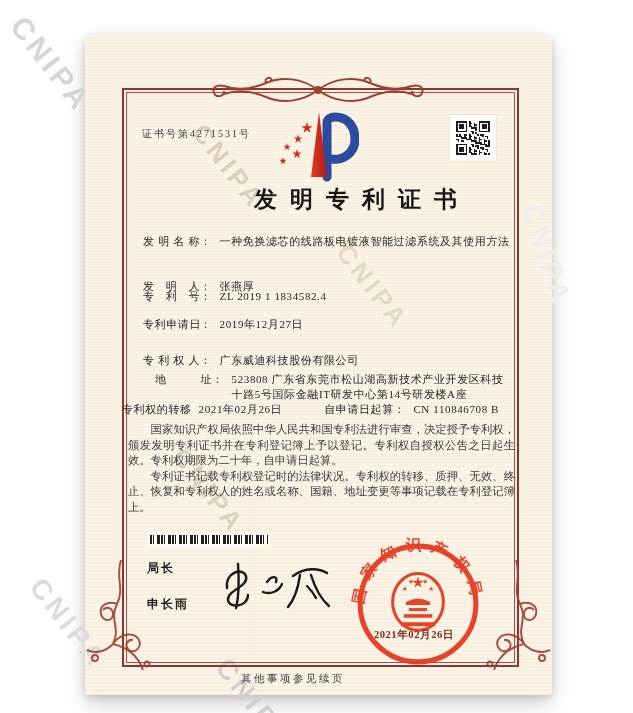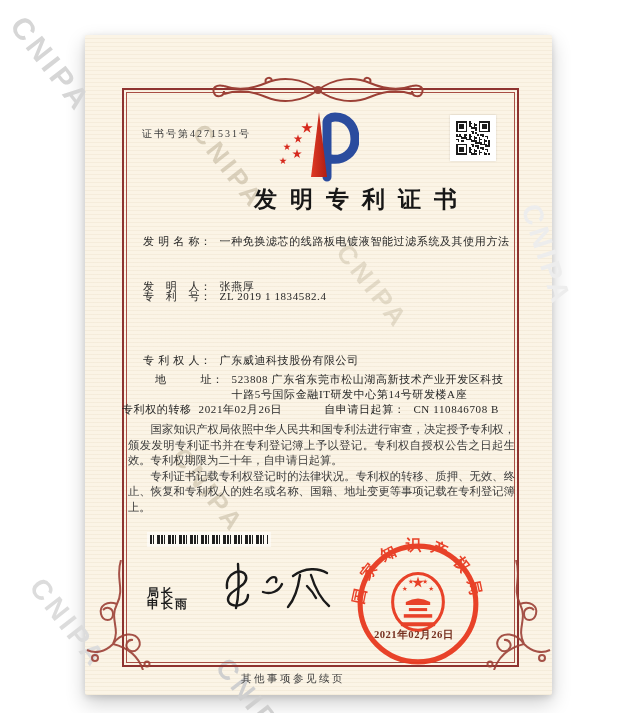--- a/index.html
+++ b/index.html
@@ -82,21 +82,21 @@
       #202020 0 2px,#fdfbf5 2px 3.5px,
       #202020 3.5px 4.5px,#fdfbf5 4.5px 7px,
       #202020 7px 10px,#fdfbf5 10px 11px);
     box-shadow:0 0 0 3px rgba(255,255,255,.55);
   }
   .officer-title,.officer-name{
     position:absolute;left:62px;
     font-family:"Liberation Sans","DejaVu Sans",sans-serif;
     font-size:12px;font-weight:700;letter-spacing:2px;color:#1f1f1f;
   }
-  .officer-title{top:550px;}
+  .officer-title{top:525px;}
   .officer-name{top:561px;}
   .signature{position:absolute;left:130px;top:523px;width:118px;height:54px;}
   .seal{position:absolute;left:266px;top:502px;width:134px;height:134px;opacity:.95;}
   .page-info{
     position:absolute;left:37px;top:606px;width:393px;text-align:center;
     font-size:10px;letter-spacing:1.5px;color:#3a3a3a;
   }
   .footer-note{
     position:absolute;left:0;top:637px;width:416px;text-align:center;
     font-size:10.5px;letter-spacing:2.5px;color:#3d3d3d;
@@ -319,20 +319,23 @@
 
     <div class="frow" style="top:199px;">
       <span class="flabel">发明名称</span><span class="fcolon">：</span><span class="fval">一种免换滤芯的线路板电镀液智能过滤系统及其使用方法</span>
     </div>
     <div class="frow" style="top:227px;margin-top:17px;">
       <span class="flabel">发明人</span><span class="fcolon">：</span><span class="fval">张燕厚</span>
     </div>
     <div class="frow" style="top:254px;">
       <span class="flabel">专利号</span><span class="fcolon">：</span><span class="fval">ZL 2019 1 1834582.4</span>
     </div>
+    <div class="frow" style="top:282px;">
+      <span class="flabel">专利申请日</span><span class="fcolon">：</span><span class="fval">2019年12月27日</span>
+    </div>
     <div class="frow" style="top:318px;">
       <span class="flabel">专利权人</span><span class="fcolon">：</span><span class="fval">广东威迪科技股份有限公司</span>
     </div>
     <div class="frow wrap" style="top:337px;">
       <span class="flabel">地址</span><span class="fcolon">：</span><span class="fval">523808 广东省东莞市松山湖高新技术产业开发区科技十路5号国际金融IT研发中心第14号研发楼A座</span>
     </div>
     <div class="frow grant-row" style="top:367px;">
       <span class="flabel">专利权的转移</span><span class="fcolon">：</span><span class="fval">2021年02月26日</span><span class="grant-gap"></span><span>自申请日起算</span><span class="fcolon">：</span><span class="fval">CN 110846708 B</span>
     </div>
 

